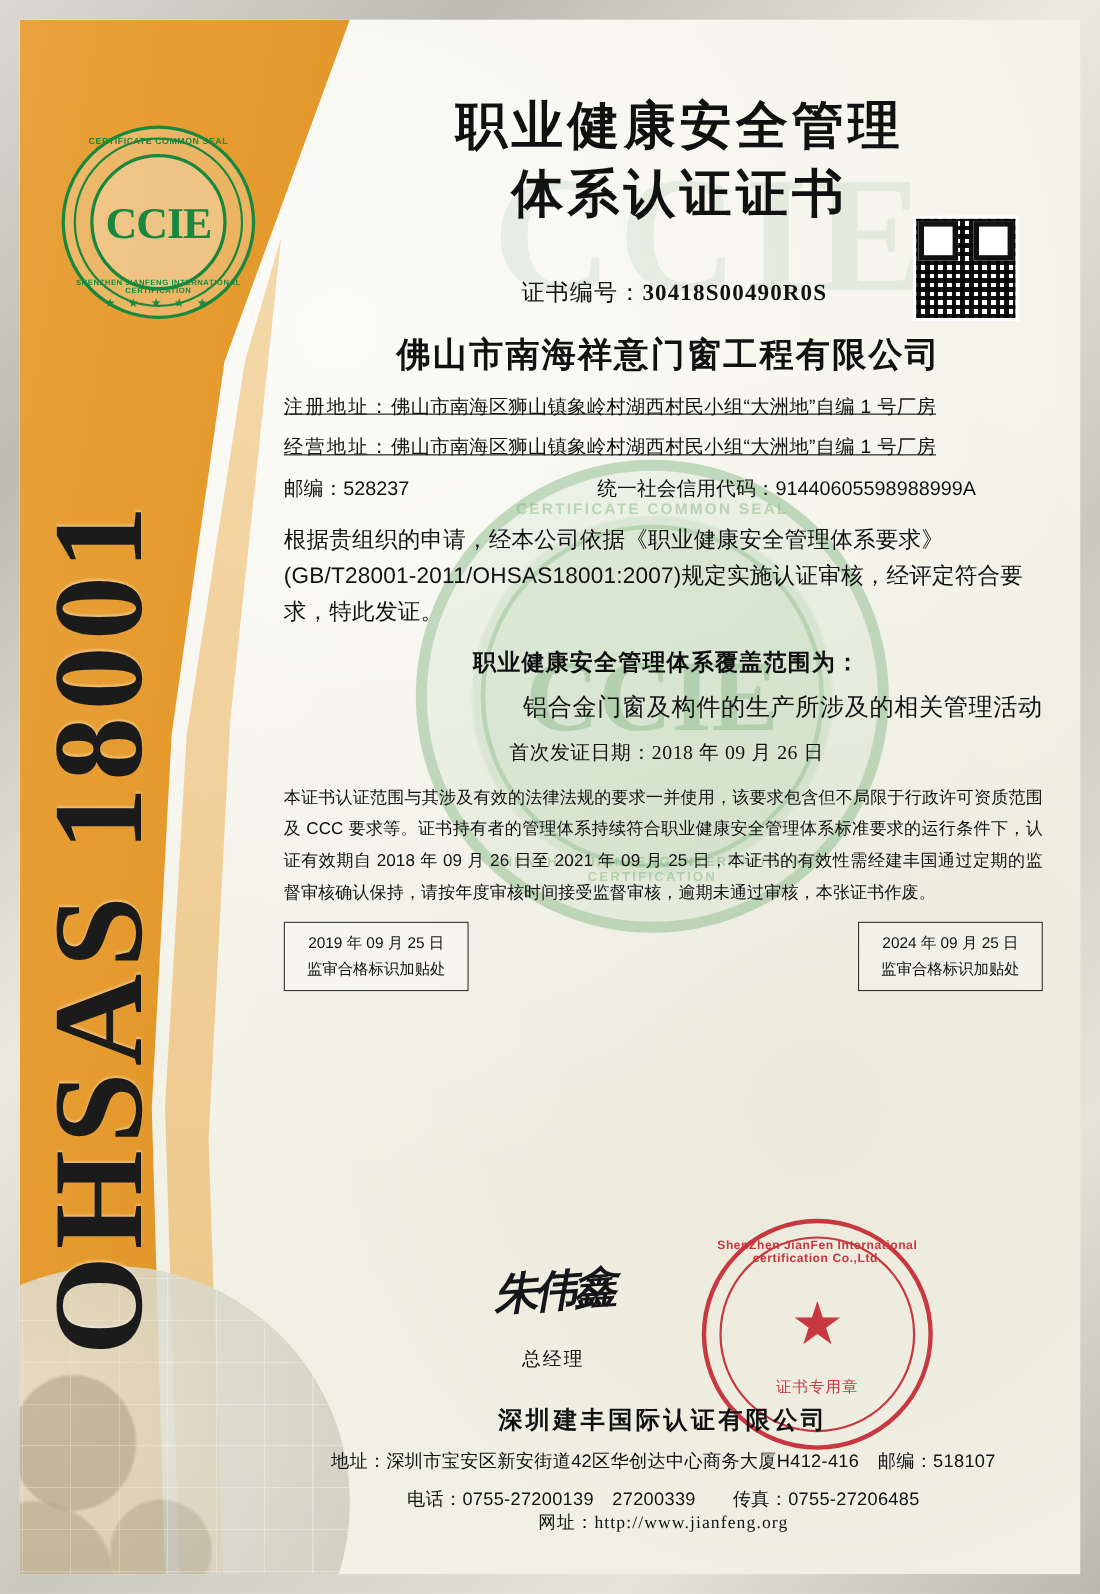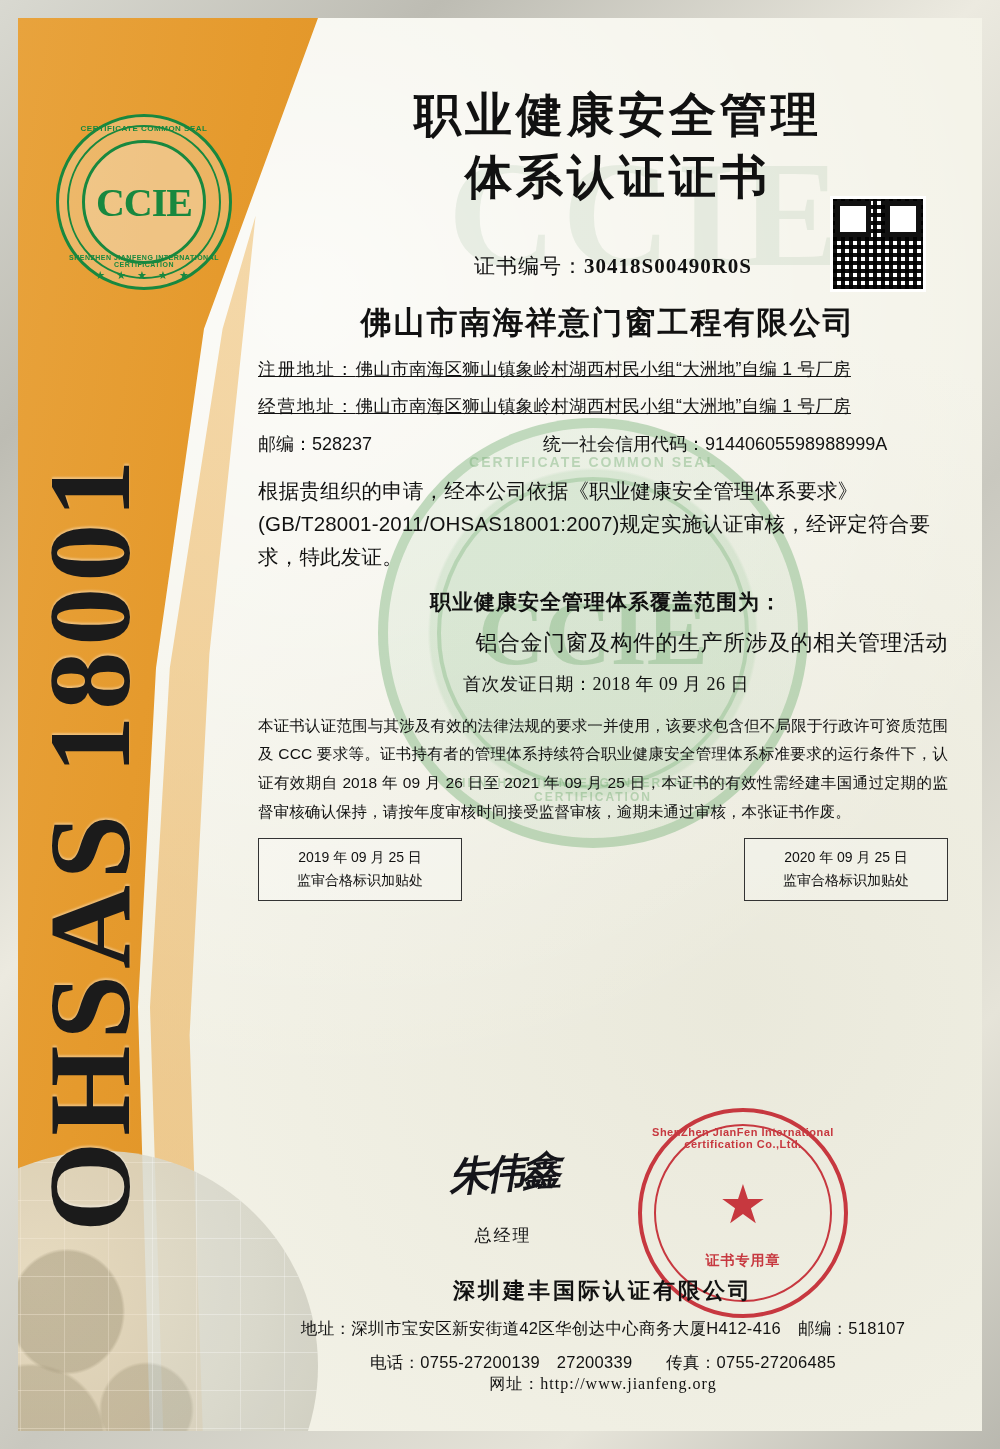--- a/index.html
+++ b/index.html
@@ -285,21 +285,21 @@
   }
   .fine-links { margin-top: 6px; font-size: 15.5px; line-height: 1.9; color: #111; }
   
   .stamp-row {
     margin-top: 12px;
     display: flex;
     justify-content: space-between;
   }
   .stamp-box {
     border: 1px solid #333;
-    width: 204px;
+    width: 168px;
     padding: 7px 4px 9px;
     text-align: center;
     font-size: 14px;
     line-height: 1.6;
     color: #111;
     background: rgba(255,255,255,.25);
   }
   
   .signature-area {
     position: absolute;
@@ -344,21 +344,21 @@
     position: absolute; inset: 12px;
     border-radius: 50%;
     border: 2px solid #c2202a;
   }
   .red-star {
     font-size: 54px; line-height: 1; color: #c2202a;
     margin-top: -18px;
   }
   .red-stamp-bottom {
     position: absolute; left: 0; bottom: 44px; width: 100%;
-    text-align: center; font-size: 14px; font-weight: bold; letter-spacing: 1px;
+    text-align: center; font-size: 14px; font-weight: normal; letter-spacing: 1px;
   }
   .red-stamp-top {
     position: absolute; left: 0; top: 14px; width: 100%;
     text-align: center; font-size: 11px; font-weight: bold; letter-spacing: .5px;
   }
   
   .footer {
     position: absolute;
     left: 240px; right: 34px;
     bottom: 36px;
@@ -458,21 +458,21 @@
       </div>
 
       <div class="fine">本证书认证范围与其涉及有效的法律法规的要求一并使用，该要求包含但不局限于行政许可资质范围及 CCC 要求等。证书持有者的管理体系持续符合职业健康安全管理体系标准要求的运行条件下，认证有效期自 2018 年 09 月 26 日至 2021 年 09 月 25 日，本证书的有效性需经建丰国通过定期的监督审核确认保持，请按年度审核时间接受监督审核，逾期未通过审核，本张证书作废。</div>
 
       <div class="stamp-row">
         <div class="stamp-box">
           <div>2019 年 09 月 25 日</div>
           <div>监审合格标识加贴处</div>
         </div>
         <div class="stamp-box">
-          <div>2020 年 09 月 25 日</div>
+          <div>2024 年 09 月 25 日</div>
           <div>监审合格标识加贴处</div>
         </div>
       </div>
     </div>
 
     <div class="signature-area">
       <div class="signature">朱伟鑫</div>
       <div class="signature-label">总经理</div>
 
       <div class="red-stamp">

